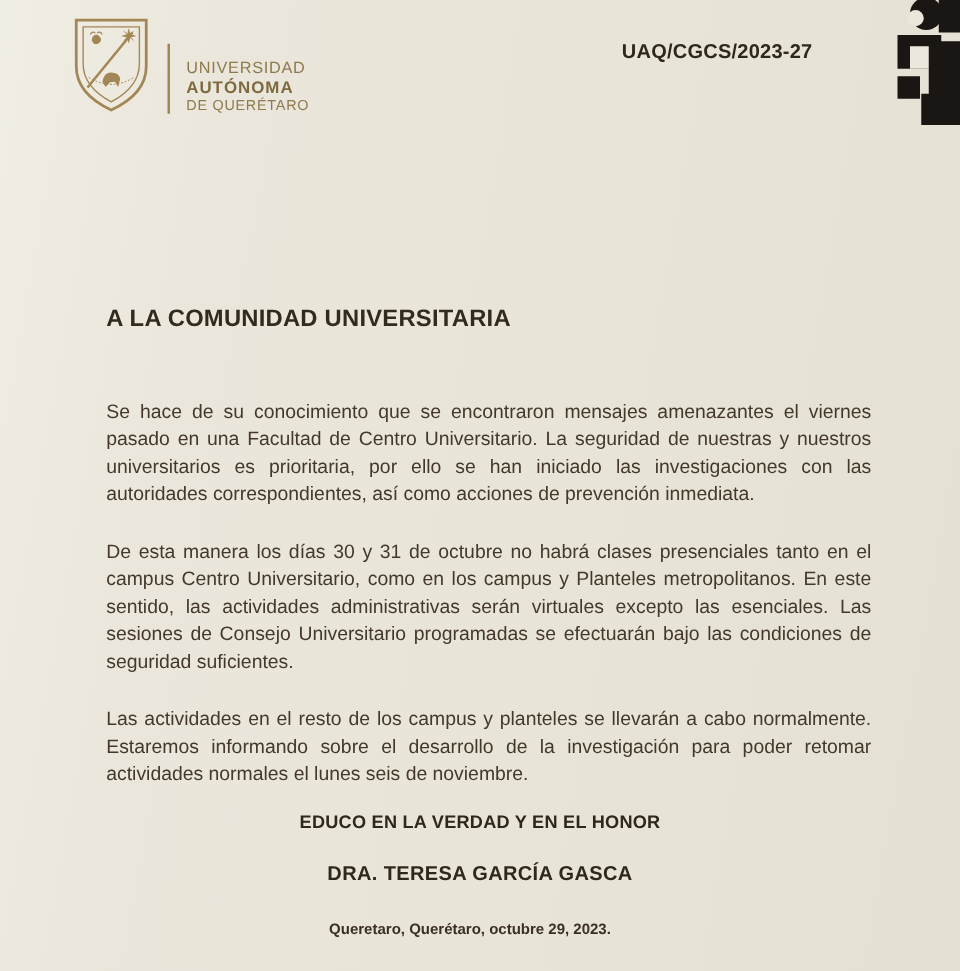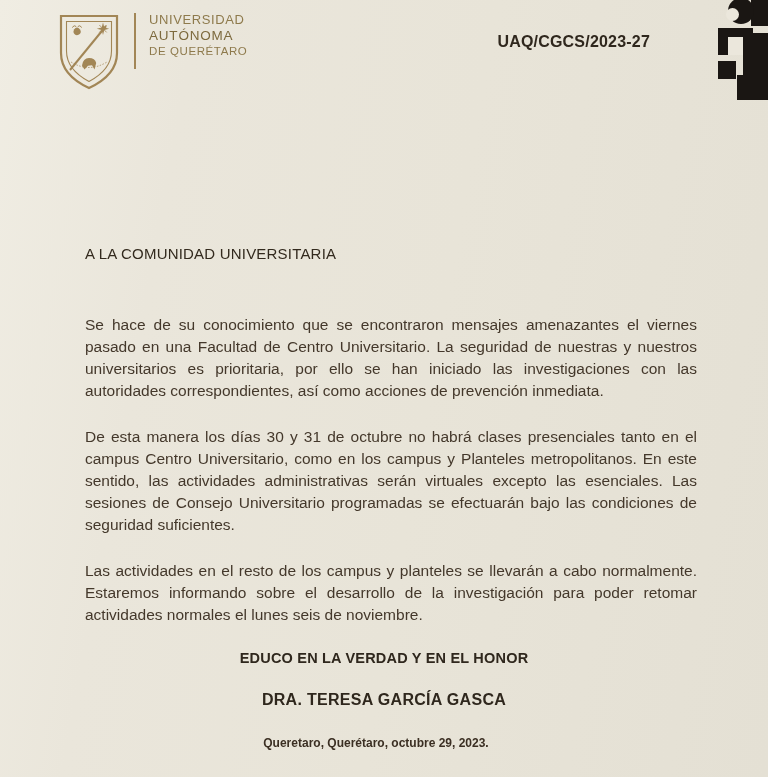--- a/index.html
+++ b/index.html
@@ -16,39 +16,39 @@
     font-family: "Liberation Sans", sans-serif;
     color: #42362a;
   }
 
   
   .letterhead {
     position: absolute;
     top: 13px;
     left: 58px;
     display: flex;
-    align-items: flex-start;
+    align-items: flex-end;
   }
   .crest { display: block; }
   .logo-divider {
     width: 2px;
     height: 56px;
     background: #a28656;
     margin: 0 13px 0 14px;
   }
   .wordmark { line-height: 1; }
   .wordmark .wm1 {
     font-size: 13px;
     letter-spacing: 0.6px;
     color: #8e7a4c;
     margin-bottom: 3px;
   }
   .wordmark .wm2 {
     font-size: 13.5px;
-    font-weight: normal;
+    font-weight: bold;
     letter-spacing: 0.8px;
     color: #7d6a3e;
     margin-bottom: 3px;
   }
   .wordmark .wm3 {
     font-size: 11.5px;
     letter-spacing: 0.6px;
     color: #8e7a4c;
   }
   .ref-number {
@@ -68,22 +68,22 @@
   }
 
   
   .letter-body {
     position: absolute;
     top: 245px;
     left: 85px;
     right: 71px;
   }
   .salutation {
-    font-size: 15px;
-    font-weight: normal;
+    font-size: 19px;
+    font-weight: bold;
     letter-spacing: 0.2px;
     color: #332a1e;
     margin: 0 0 52px 0;
   }
   .letter-body p {
     font-size: 15.5px;
     line-height: 22px;
     text-align: justify;
     margin: 0 0 24px 0;
     color: #44382b;

